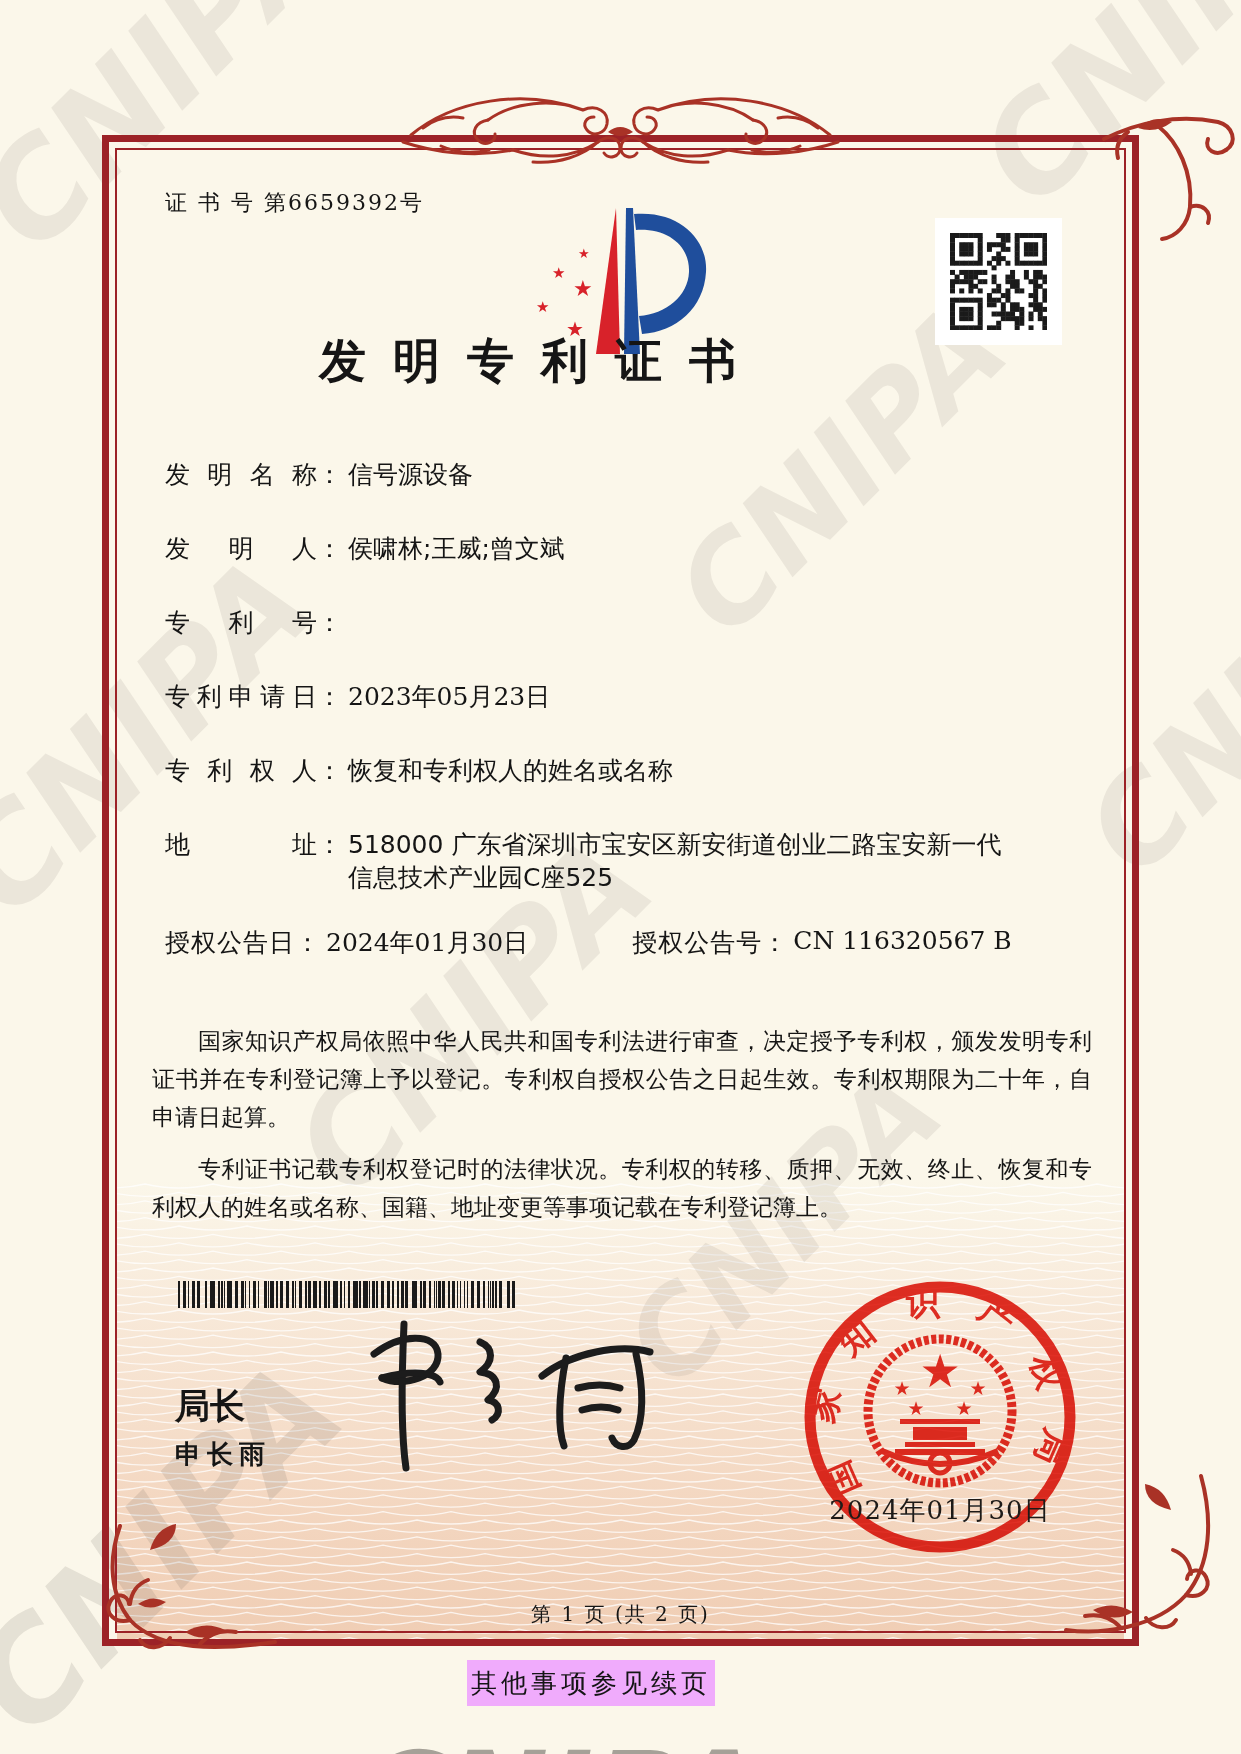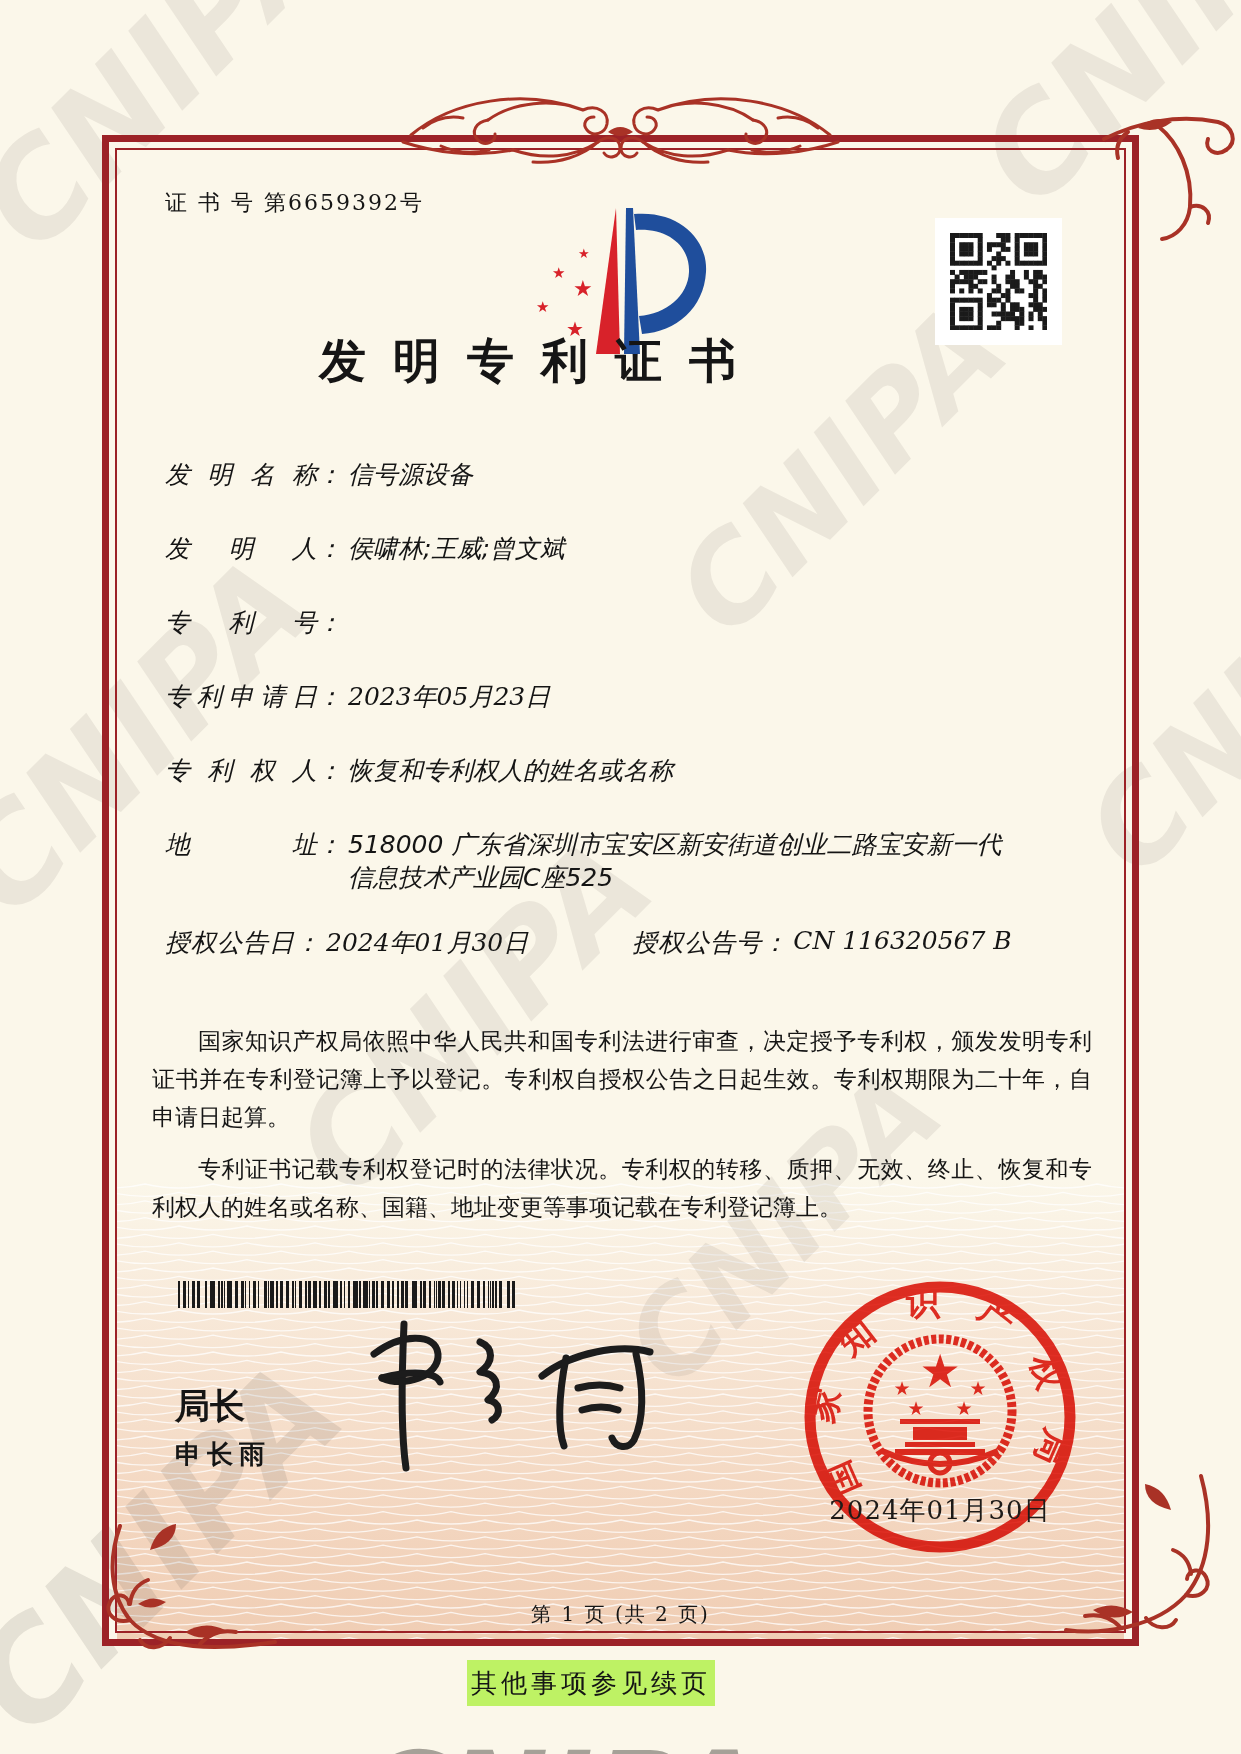--- a/index.html
+++ b/index.html
@@ -51,21 +51,21 @@
     position:absolute;left:935px;top:218px;width:127px;height:127px;
     background:#ffffff;z-index:3;
   }
   #qr{position:absolute;left:15px;top:15px;}
   .title{
     position:absolute;left:102px;top:330px;width:851px;z-index:3;
     text-align:center;font-size:47px;font-weight:700;
     letter-spacing:27px;text-indent:27px;
   }
   
-  .fields{position:absolute;left:165px;top:458px;z-index:3;font-style:italic;}
+  .fields{position:absolute;left:165px;top:458px;z-index:3;}
   .field-row{display:flex;align-items:flex-start;margin-bottom:41px;font-size:25px;}
   .field-label{
     width:152px;flex:0 0 152px;
     text-align:justify;text-align-last:justify;text-justify:inter-character;
   }
   .field-colon{flex:0 0 auto;}
   .field-value{margin-left:6px;max-width:672px;line-height:33px;
     font-family:"DejaVu Sans","Liberation Sans",sans-serif;}
   .field-value.num{font-family:"DejaVu Serif","Liberation Serif",serif;}
   .field-row.addr{margin-bottom:32px;}
@@ -102,21 +102,21 @@
     position:absolute;left:0;top:216px;width:280px;text-align:center;z-index:5;
     font-size:26px;color:#111;letter-spacing:1px;
   }
   
   .page-info{
     position:absolute;left:102px;top:1601px;width:1037px;z-index:3;
     text-align:center;font-size:20px;letter-spacing:2px;
   }
   .continuation-strip{
     position:absolute;left:467px;top:1660px;width:248px;height:46px;
-    background:#bef264;z-index:3;display:flex;align-items:center;justify-content:center;
+    background:#f0abfc;z-index:3;display:flex;align-items:center;justify-content:center;
   }
   .continuation-text{font-size:26px;letter-spacing:4px;}
   svg text.star{font-family:"DejaVu Sans",sans-serif;}
 </style>
 </head>
 <body>
 
 <div class="wm" style="left:-60px;top:-5px;font-size:130px;">CNIPA</div>
 <div class="wm" style="left:940px;top:-50px;font-size:130px;">CNIPA</div>
 <div class="wm" style="left:640px;top:400px;font-size:120px;">CNIPA</div>

